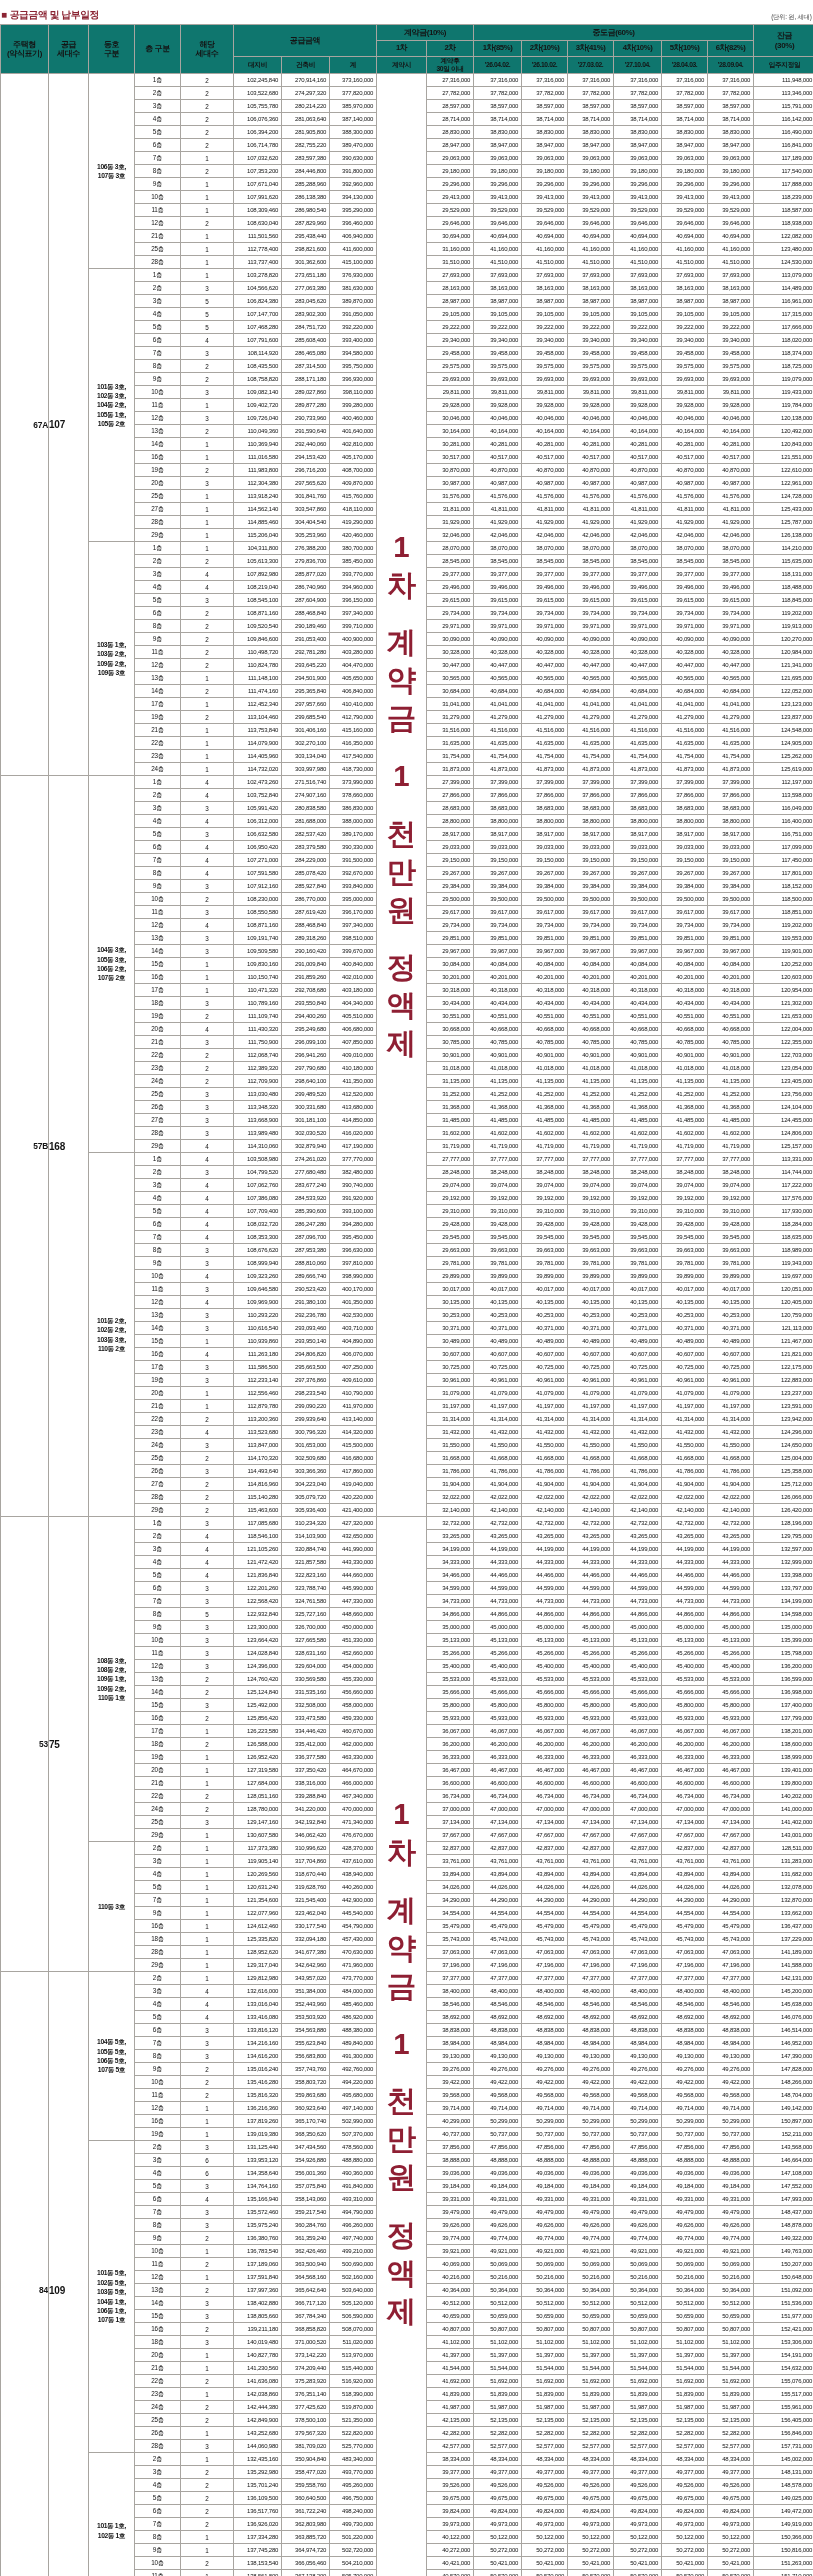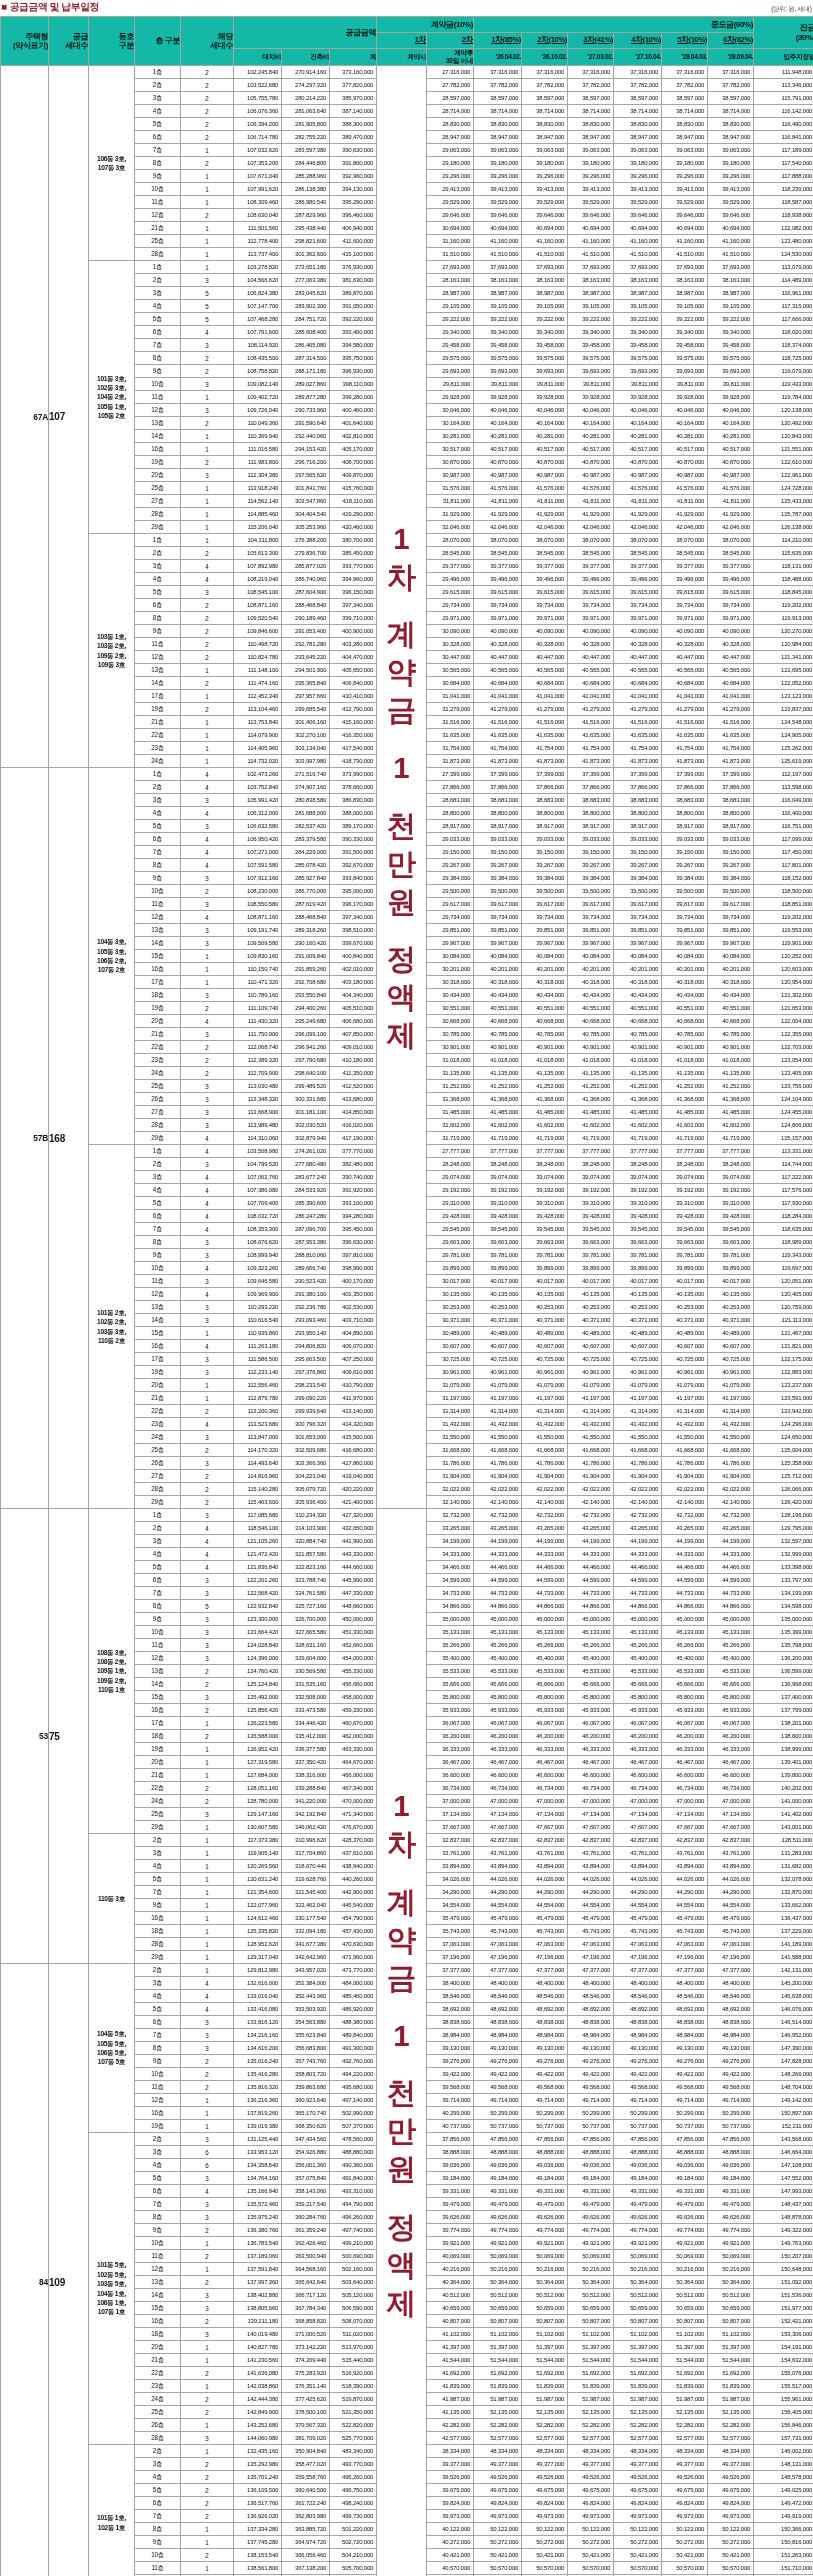--- a/index.html
+++ b/index.html
@@ -1,27 +1,27 @@
 <!DOCTYPE html>
 <html style="font-size:11.2px"><head>
 <meta charset="utf-8">
 <style>
   html,body{margin:0;padding:0;background:#fff;}
   .page{width:813px;height:2576px;position:relative;background:#fff;box-sizing:border-box;
         font-family:"Liberation Sans","DejaVu Sans",sans-serif;color:#141414;overflow:hidden;}
-  .titlebar{height:16px;display:flex;justify-content:space-between;align-items:flex-end;box-sizing:border-box;padding:1.4px 1.4px 2.1px 1.4px;}
+  .titlebar{height:24px;display:flex;justify-content:space-between;align-items:flex-end;box-sizing:border-box;padding:1.4px 1.4px 2.1px 1.4px;}
   .doc-title{font-size:9.8px;font-weight:700;color:#8b2433;letter-spacing:-0.4px;}
   .title-bullet{margin-right:2.8px;}
   .unit-note{font-size:6.3px;color:#444;letter-spacing:-0.2px;}
   table.sched{border-collapse:collapse;table-layout:fixed;width:813px;border:1.4px solid #565656;}
   th,td{border:0.7px solid #a8a5a0;box-sizing:border-box;overflow:hidden;}
-  thead th{background:#14b8a6;font-weight:700;text-align:right;vertical-align:middle;
+  thead th{background:#0f766e;font-weight:700;text-align:center;vertical-align:middle;
            white-space:pre-line;line-height:1.15;letter-spacing:-0.4px;padding:0;}
   tr.h1 th{font-size:8px;height:16px;}
-  tr.h2 th{font-size:7.7px;height:16px;text-decoration:underline;}
+  tr.h2 th{font-size:7.7px;height:16px;}
   tr.h3 th{font-size:6.7px;height:17px;}
   td{font-size:6px;vertical-align:middle;padding:0;letter-spacing:-0.2px;}
   tr.body-row{height:13px;}
   tr.group-start td{border-top:1.4px solid #565656;}
   .type-cell{font-size:8.4px;font-weight:700;text-align:right;}
   .supply-cell{font-size:10px;font-weight:700;}
   .dong-cell{font-size:6.7px;font-weight:700;text-align:center;white-space:pre-line;line-height:1.4;letter-spacing:-0.4px;}
   .floor-cell{text-align:center;font-size:6.3px;}
   .count-cell{text-align:center;font-size:6.3px;}
   .num{text-align:right;padding-right:2.8px;white-space:nowrap;font-size:6px;}

